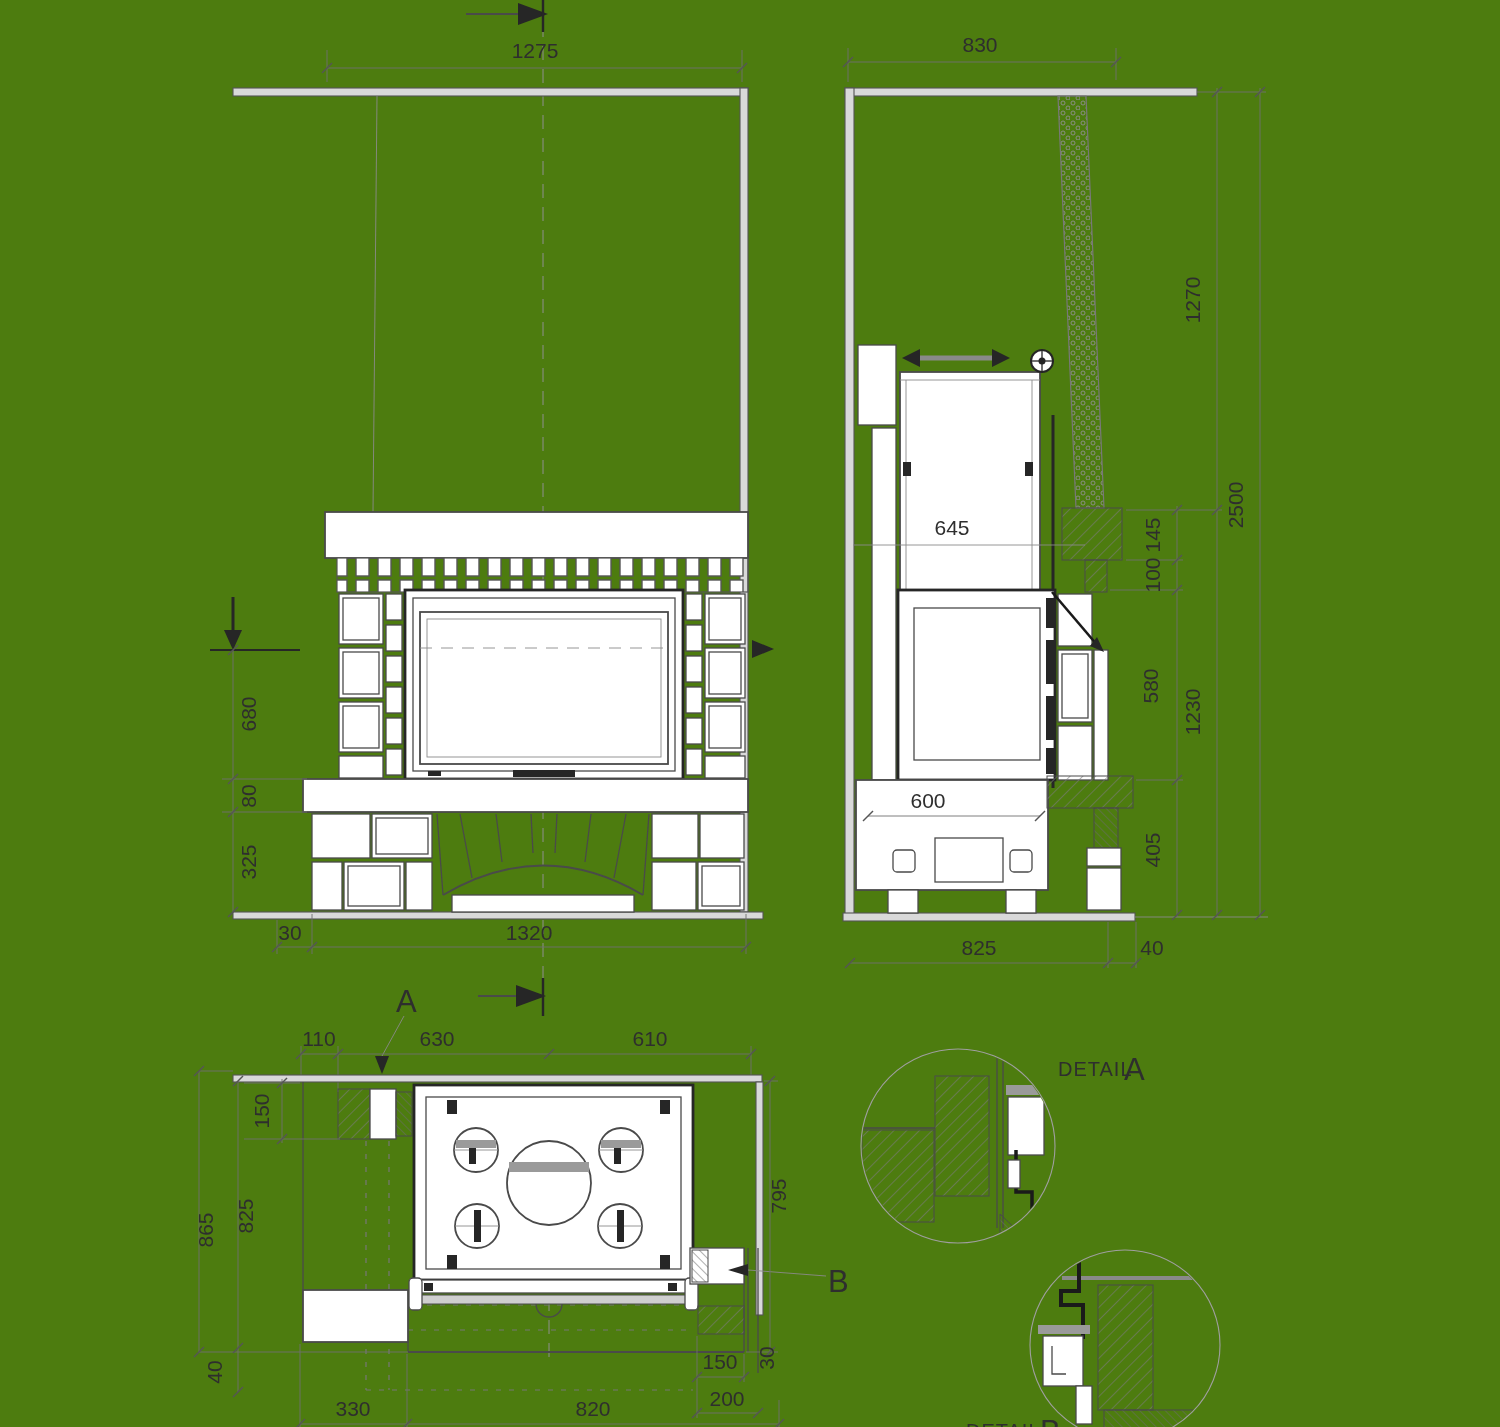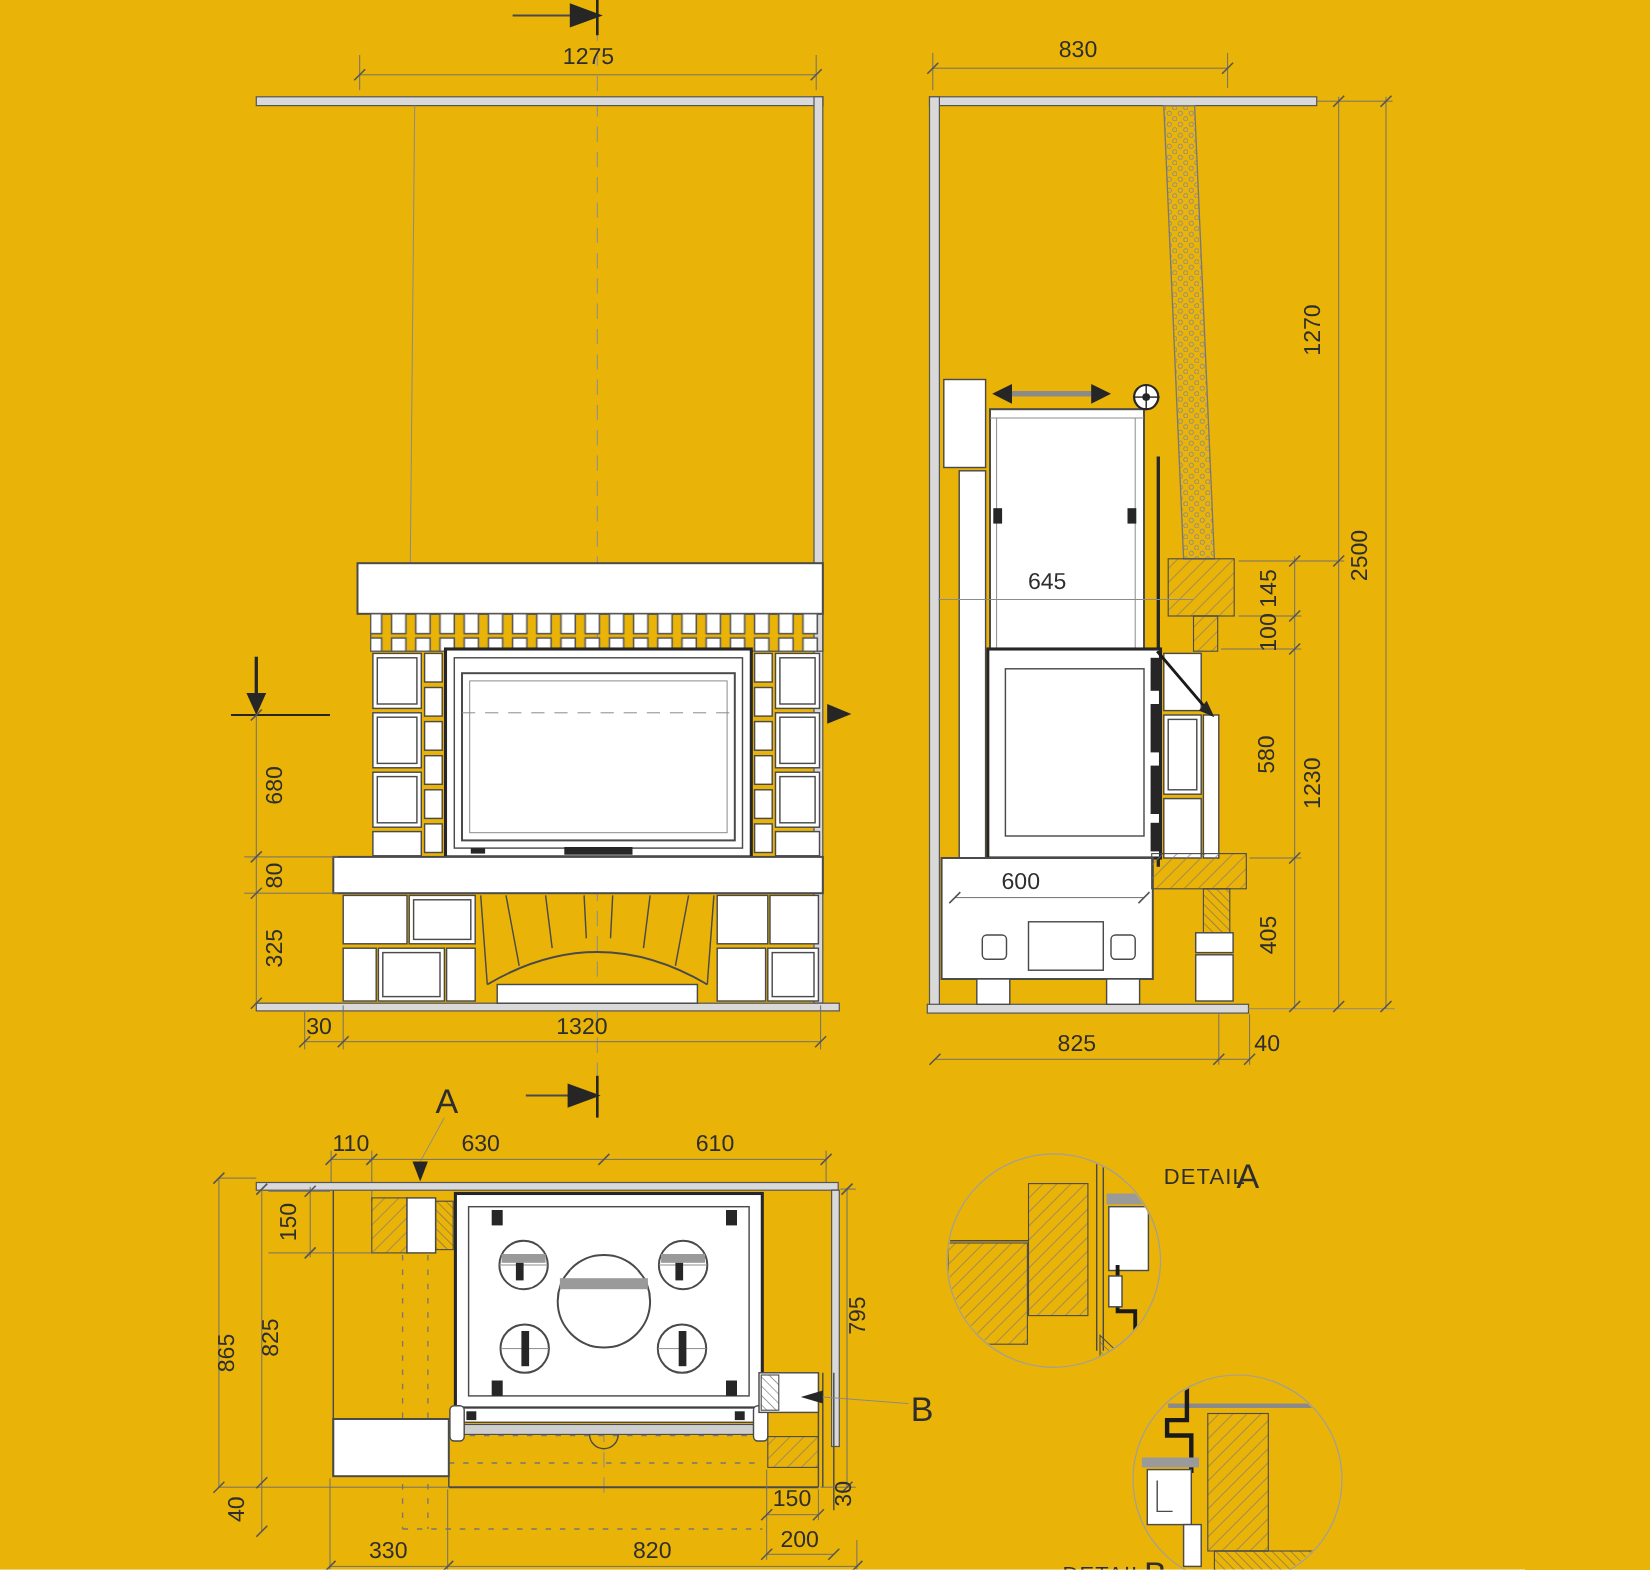--- a/index.html
+++ b/index.html
@@ -1,16 +1,16 @@
 <!DOCTYPE html>
 <html><head>
 <meta charset="utf-8">
 <style>
   html,body{margin:0;padding:0;background:#fff;}
-  .page{width:1500px;height:1427px;position:relative;background:#eab308;overflow:hidden;}
+  .page{width:1500px;height:1427px;position:relative;background:#4d7c0f;overflow:hidden;}
   svg{display:block;}
   text{font-family:"Liberation Sans","DejaVu Sans",sans-serif;fill:#2e2e2e;}
   .dimtxt{font-size:21px;}
   .biglab{font-size:31px;}
   .detlab{font-size:20px;letter-spacing:1px;}
   .ln{stroke:#4a4a4a;fill:none;stroke-width:1.3;}
   .thin{stroke:#8a8a8a;stroke-width:.9;}
   .med{stroke-width:1.8;}
   .thick{stroke:#262626;stroke-width:2.8;}
   .dim{stroke:#6f6f6f;stroke-width:.9;fill:none;}

